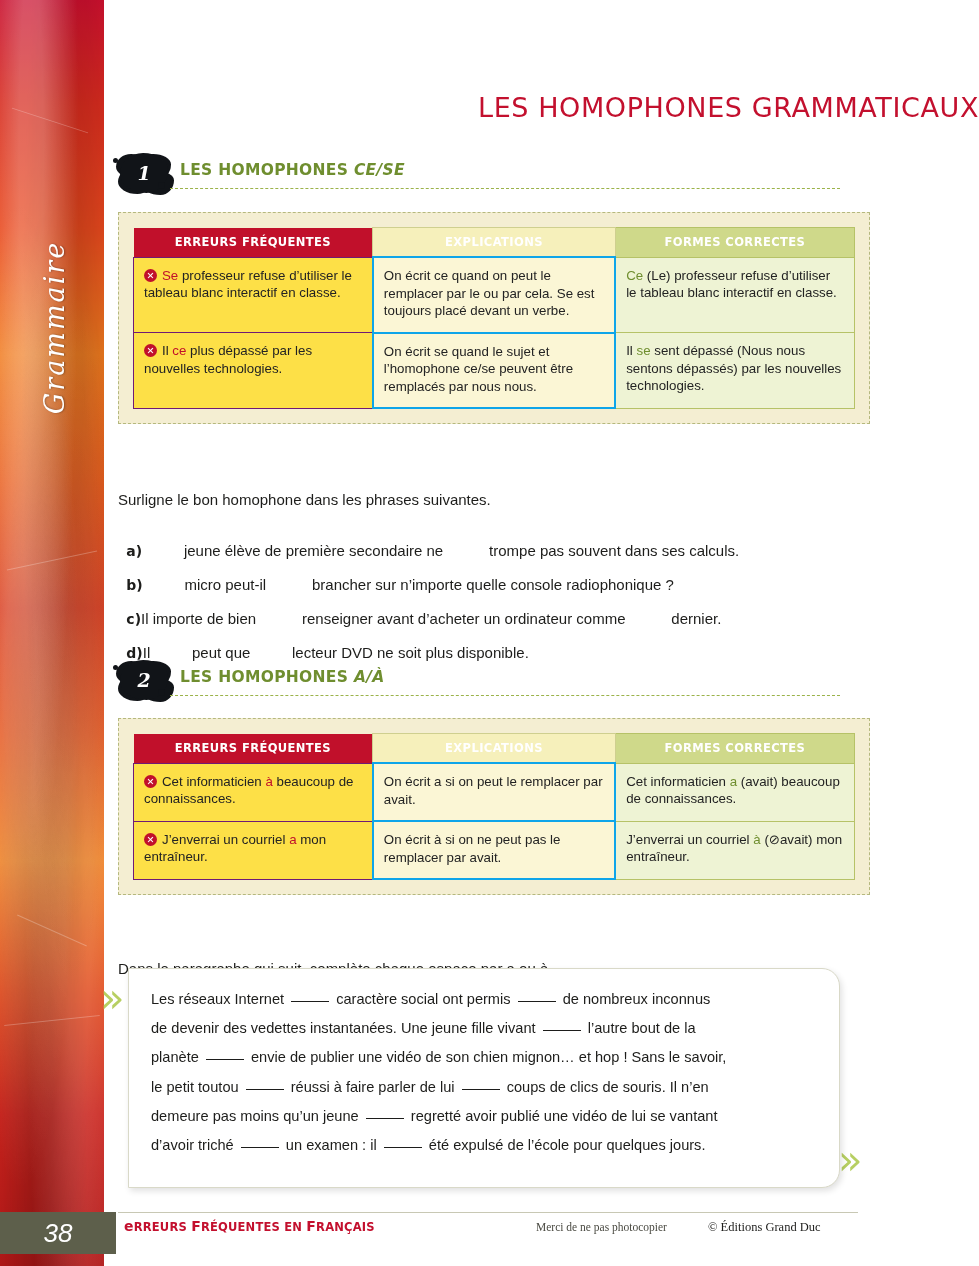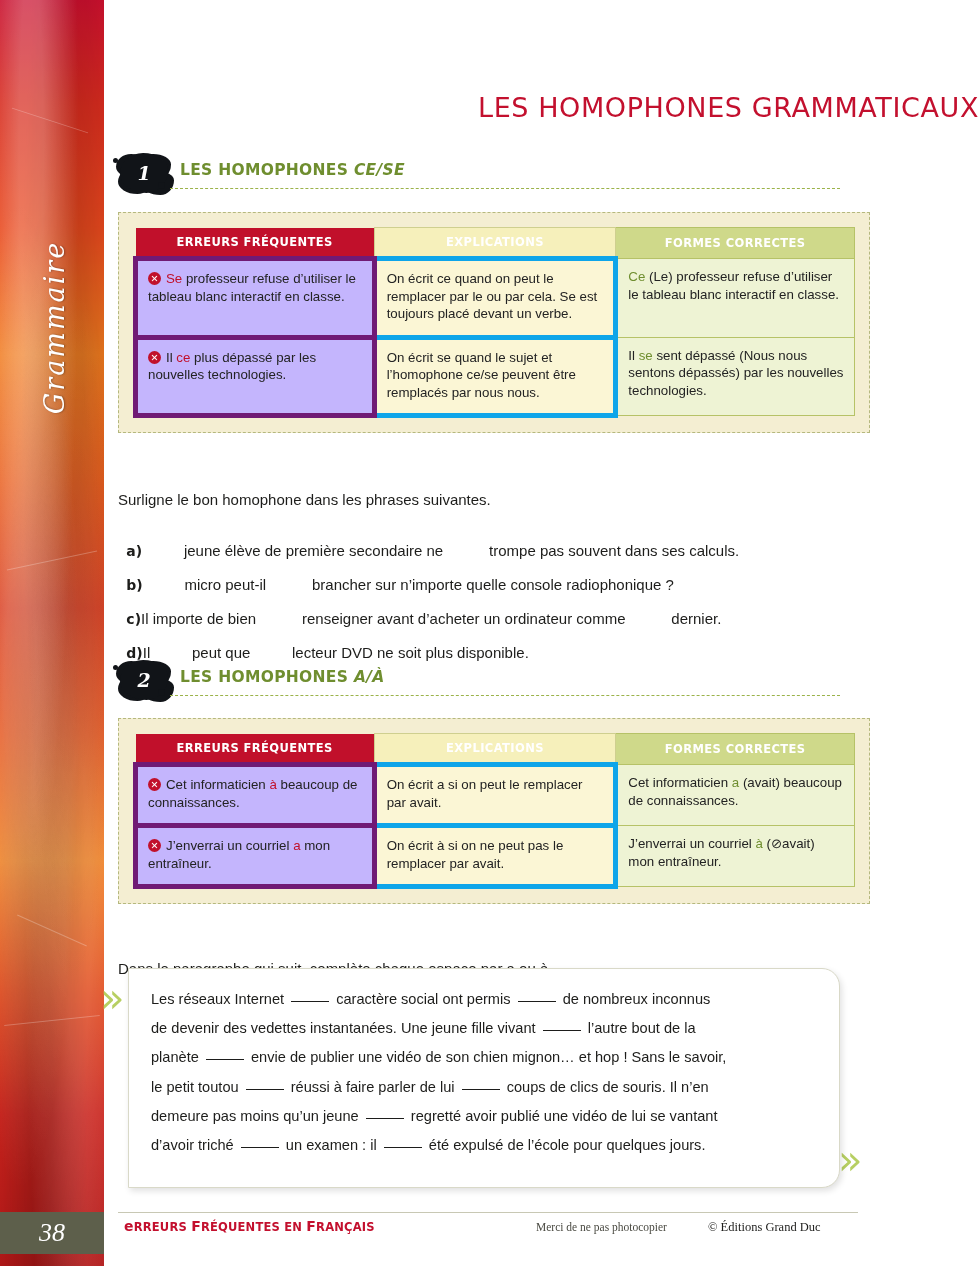--- a/index.html
+++ b/index.html
@@ -63,24 +63,24 @@
     font-style: italic;
     font-size: 27px;
     letter-spacing: 2px;
     text-shadow: 0 1px 2px rgba(0,0,0,.35);
   }
 
   
   .page-num-box {
     position: absolute;
     left: 0; top: 1212px;
-    width: 104px; height: 42px;
+    width: 116px; height: 42px;
     background: #5d5f4b;
     color: #ffffff;
-    font-family: Liberation Serif, serif;
+    font-family: Liberation Sans, sans-serif;
     font-style: italic;
     font-size: 26px;
     display: flex; align-items: center; justify-content: center;
   }
 
   
   .page-title {
     position: absolute;
     left: 104px; top: 92px;
     width: 875px;
@@ -176,22 +176,22 @@
   th.h-exp { background: #f6f0bb; color: #3b3b2a; border: 1px solid #cfcf8f; }
   th.h-cor { background: #cfd98a; color: #3f4a17; border: 1px solid #b6c267; }
   table.grid td {
     vertical-align: top;
     padding: 9px 10px 12px 10px;
     font-family: "Liberation Sans", sans-serif;
     font-size: 13.3px;
     line-height: 1.32;
     color: #232323;
   }
-  td.c-err { background: #c4b5fd; border: 5px solid #701a75; }
-  td.c-exp { background: #fbf6d5; border: 5px solid #0ea5e9; }
+  td.c-err { background: #fde047; border: 1px solid #701a75; }
+  td.c-exp { background: #fbf6d5; border: 2px solid #0ea5e9; }
   td.c-cor { background: #eef3d4; border: 1px solid #b6c267; }
   td.c-err .x {
     display: inline-block;
     width: 13px; height: 13px;
     border-radius: 50%;
     background: #c1102b;
     color: #fff;
     font-size: 9.5px;
     line-height: 13px;
     text-align: center;

